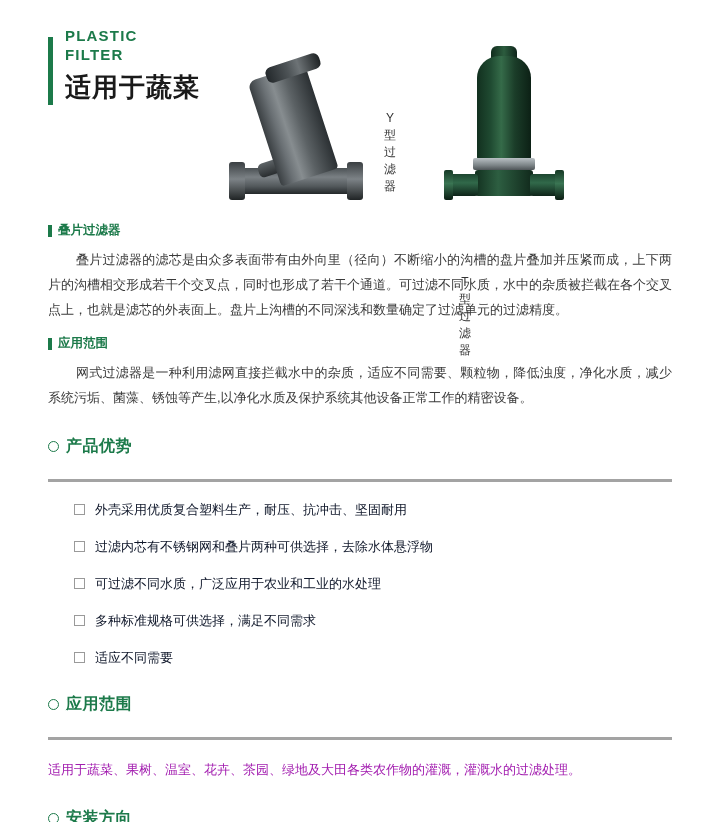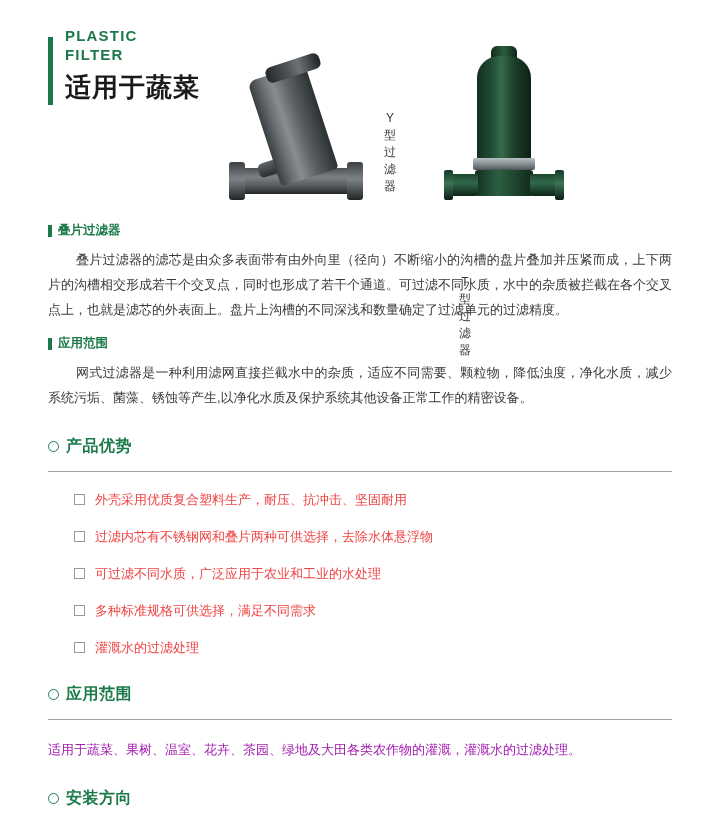--- a/index.html
+++ b/index.html
@@ -255,22 +255,22 @@
     text-indent: 28px;
     margin-top: 8px;
     text-align: justify;
   }
 
   
   .green-head {
     display: flex;
     align-items: center;
     margin-top: 26px;
-    padding-bottom: 14px;
-    border-bottom: 1px solid #a3a3a3;
+    padding-bottom: 22px;
+    border-bottom: 3px solid #a3a3a3;
   }
   .green-head .ring {
     width: 9px;
     height: 9px;
     border: 1.6px solid #1c7a4a;
     border-radius: 50%;
     margin-right: 7px;
   }
   .green-head .txt {
     font-size: 16px;
@@ -281,21 +281,21 @@
 
   .adv-list {
     list-style: none;
     margin: 18px 0 0 0;
     padding: 0 0 0 26px;
   }
   .adv-list li {
     display: flex;
     align-items: flex-start;
     font-size: 13px;
-    color: #ef4444;
+    color: #0f172a;
     line-height: 20px;
     margin-bottom: 17px;
   }
   .adv-list li .box {
     width: 9px;
     height: 9px;
     border: 1px solid #9a9a9a;
     margin-right: 10px;
     margin-top: 4px;
     flex: 0 0 auto;
@@ -383,21 +383,21 @@
       <li>
         <span class="box"></span>
         <span>可过滤不同水质，广泛应用于农业和工业的水处理</span>
       </li>
       <li>
         <span class="box"></span>
         <span>多种标准规格可供选择，满足不同需求</span>
       </li>
       <li>
         <span class="box"></span>
-        <span>灌溉水的过滤处理</span>
+        <span>适应不同需要</span>
       </li>
     </ul>
 
     <div class="green-head">
       <span class="ring"></span>
       <span class="txt">应用范围</span>
     </div>
     <p class="plain-para">适用于蔬菜、果树、温室、花卉、茶园、绿地及大田各类农作物的灌溉，灌溉水的过滤处理。</p>
 
     <div class="green-head">

